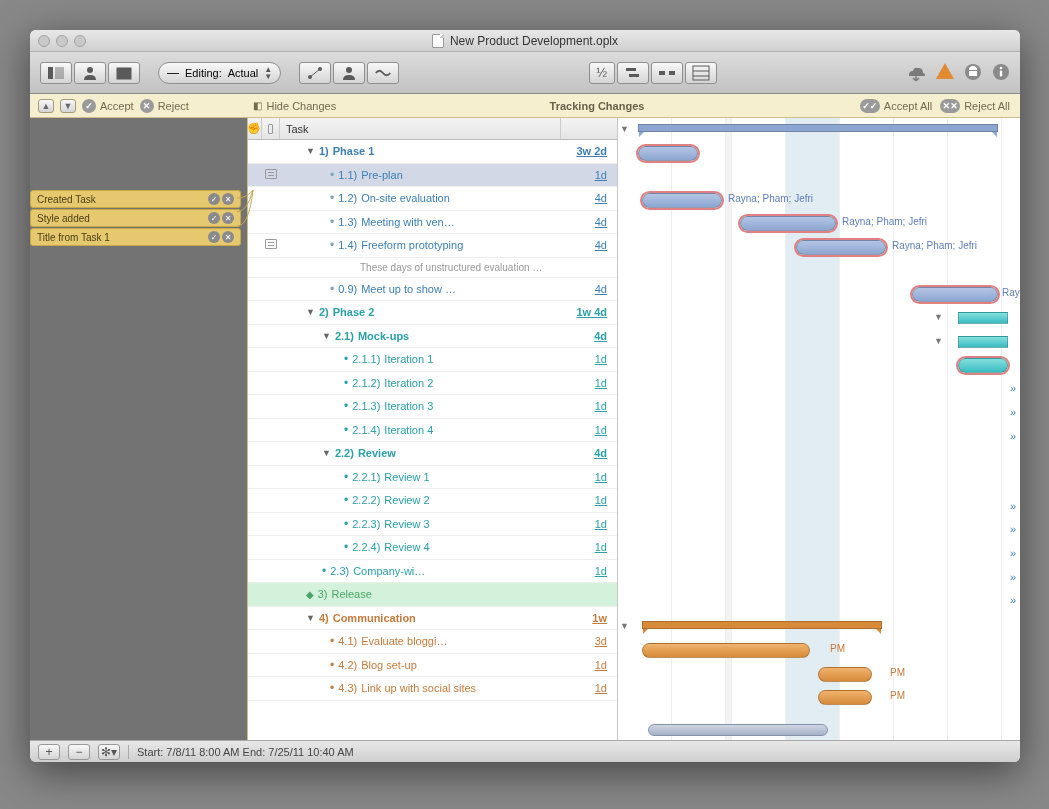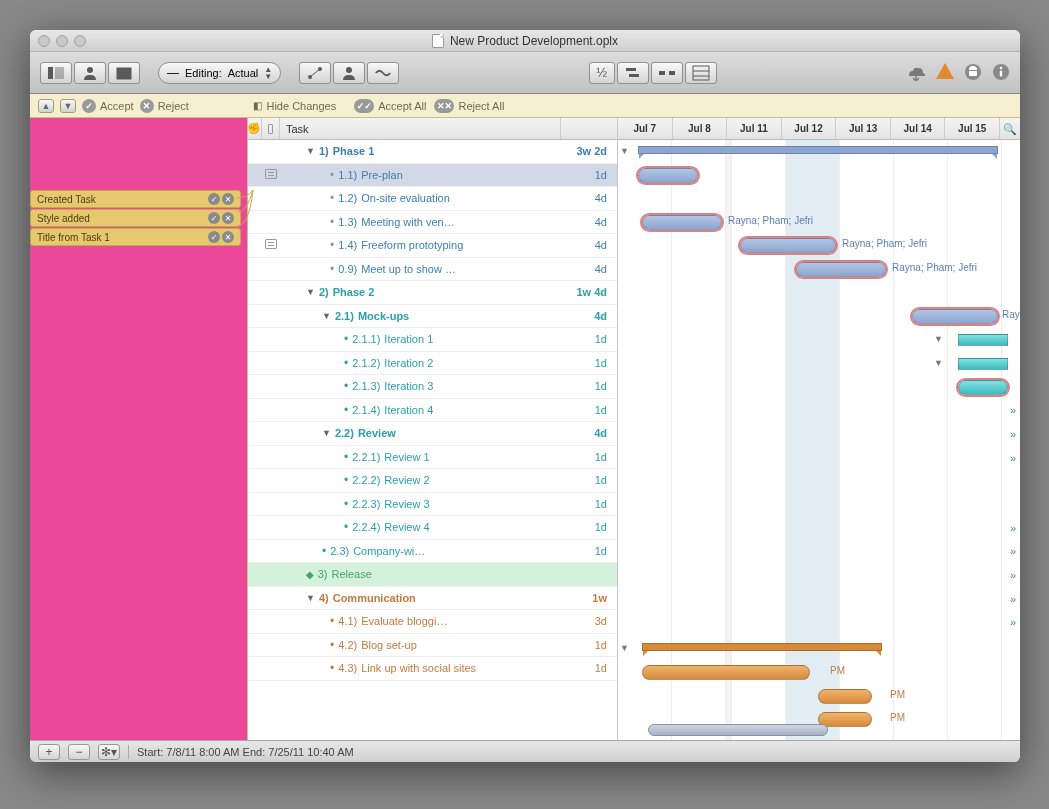--- a/index.html
+++ b/index.html
@@ -33,40 +33,40 @@
 .tracking .title { flex: 1; text-align: center; font-weight: bold; color: #6a614a; }
 .tracking .right { display: flex; align-items: center; gap: 8px; padding: 0 10px; }
 .tri-btn { width: 16px; height: 14px; display: flex; align-items: center; justify-content: center; background: linear-gradient(#f8f8f8,#d4d4d4); border: 1px solid #a59d78; border-radius: 3px; font-size: 9px; color: #666; }
 .pill { display: inline-flex; align-items: center; justify-content: center; width: 14px; height: 14px; border-radius: 50%; background: #9a9a9a; color: #fff; font-size: 9px; font-weight: bold; }
 .track-btn { display: flex; align-items: center; gap: 4px; color: #716a4f; }
 
 
 .content { flex: 1; display: flex; overflow: hidden; }
 
 
-.changes { width: 218px; background: #ec4899; border-right: 1px solid #c9be8c; position: relative; text-align: right; }
+.changes { width: 218px; background: #737373; border-right: 1px solid #c9be8c; position: relative; text-align: right; }
 .change-pill-group { position: absolute; top: 72px; left: 0; right: 6px; }
 .change-pill { background: #e6c96e; border: 1px solid #c5a847; border-radius: 3px; padding: 2px 6px; margin-bottom: 1px; display: flex; align-items: center; justify-content: space-between; font-size: 10px; color: #4a3d15; }
 .change-pill .acts { display: flex; gap: 2px; }
 .mini-pill { width: 12px; height: 12px; border-radius: 50%; background: #8a8a8a; color: #fff; font-size: 8px; display: inline-flex; align-items: center; justify-content: center; }
 
 
 .outline-wrap { flex: 1; display: flex; flex-direction: column; border-right: 1px solid #c8c8c8; min-width: 0; }
 .outline-head { height: 22px; background: linear-gradient(#f4f4f4,#e4e4e4); border-bottom: 1px solid #bbb; display: flex; align-items: center; font-size: 11px; color: #333; }
 .outline-head .hc { padding: 0 6px; border-right: 1px solid #ccc; height: 100%; display: flex; align-items: center; }
 .col-handle { width: 14px; justify-content: center; }
 .col-note { width: 18px; justify-content: center; }
 .col-task { flex: 1; font-weight: normal; }
 .col-eff { width: 56px; text-align: right; font-weight: bold; justify-content: flex-end; margin-top: 44px; }
 .outline { flex: 1; overflow: hidden; background: #fff; }
 .row { height: 23.5px; display: flex; align-items: center; border-bottom: 1px solid #eee; padding-left: 0; }
 .row .c-handle { width: 14px; }
 .row .c-note { width: 18px; text-align: center; color: #888; }
 .row .c-task { flex: 1; display: flex; align-items: center; gap: 4px; overflow: hidden; white-space: nowrap; }
-.row .c-eff { width: 56px; text-align: right; padding-right: 10px; }
+.row .c-eff { width: 56px; text-align: right; padding-right: 10px; text-decoration: underline; }
 .disc { color: #666; font-size: 9px; }
 .bullet { color: #7aa4c2; font-size: 12px; }
 .taskname { color: #3d7fb3; }
 .taskname.bold { font-weight: bold; }
 .eff { color: #3d7fb3; }
 .row.sel { background: #d2d8e6; }
 .row.release { background: #d4f2db; }
 .row.release .taskname, .row.release .eff { color: #49a36a; }
 .teal .taskname, .teal .eff, .teal .bullet { color: #2aa0a7; }
 .orange .taskname, .orange .eff, .orange .bullet { color: #c67a3c; }
@@ -226,20 +226,21 @@
           <span class="pill">✕</span>
           <span>Reject</span>
         </div>
     </div>
     <div class="mid-left">
       <div class="track-btn">
           <span style="font-size:10px">◧</span>
           <span>Hide Changes</span>
         </div>
     </div>
+    <div class="title">Tracking Changes</div>
     <div class="right">
       <div class="track-btn">
           <span class="pill" style="border-radius:7px;width:20px">✓✓</span>
           <span>Accept All</span>
         </div>
       <div class="track-btn">
           <span class="pill" style="border-radius:7px;width:20px">✕✕</span>
           <span>Reject All</span>
         </div>
     </div>
@@ -329,20 +330,26 @@
           <div class="row ">
             <div class="c-handle"></div>
     <div class="c-note"><span class="note-icon"></span></div>
     <div class="c-task" style="padding-left:50px">
               <span class="bullet">•</span>
       <span class="taskname ">1.4)</span>
       <span class="taskname ">Freeform prototyping</span>
             </div>
     <div class="c-eff eff ">4d</div>
           </div>
+          <div class="row" style="height: 20px;">
+            <div class="c-handle"></div>
+            <div class="c-note"></div>
+      <div class="c-task subnote" style="padding-left:80px">These days of unstructured evaluation …</div>
+            <div class="c-eff"></div>
+          </div>
           <div class="row ">
             <div class="c-handle"></div>
     <div class="c-note"></div>
     <div class="c-task" style="padding-left:50px">
               <span class="bullet">•</span>
       <span class="taskname ">0.9)</span>
       <span class="taskname ">Meet up to show …</span>
             </div>
     <div class="c-eff eff ">4d</div>
           </div>
@@ -513,30 +520,20 @@
               <span class="bullet">•</span>
       <span class="taskname ">4.3)</span>
       <span class="taskname ">Link up with social sites</span>
             </div>
     <div class="c-eff eff ">1d</div>
           </div>
         </div>
     </div>
 
     <div class="gantt">
-      <div class="gantt-head" id="gantt-head">
-          <div class="day">Jul 7</div>
-          <div class="day">Jul 8</div>
-          <div class="day">Jul 11</div>
-          <div class="day">Jul 12</div>
-          <div class="day">Jul 13</div>
-          <div class="day">Jul 14</div>
-          <div class="day">Jul 15</div>
-          <div class="mag">🔍</div>
-        </div>
       <div class="gantt-body" id="gantt-body">
 
         <div class="gcol" style="left:0;width:54px"></div>
         <div class="gcol" style="left:54px;width:54px"></div>
         <div class="gcol wk" style="left:108px;width:6px"></div>
         <div class="gcol" style="left:114px;width:54px"></div>
         <div class="gcol today" style="left:168px;width:54px"></div>
         <div class="gcol" style="left:222px;width:54px"></div>
         <div class="gcol" style="left:276px;width:54px"></div>
         <div class="gcol" style="left:330px;width:54px"></div>

